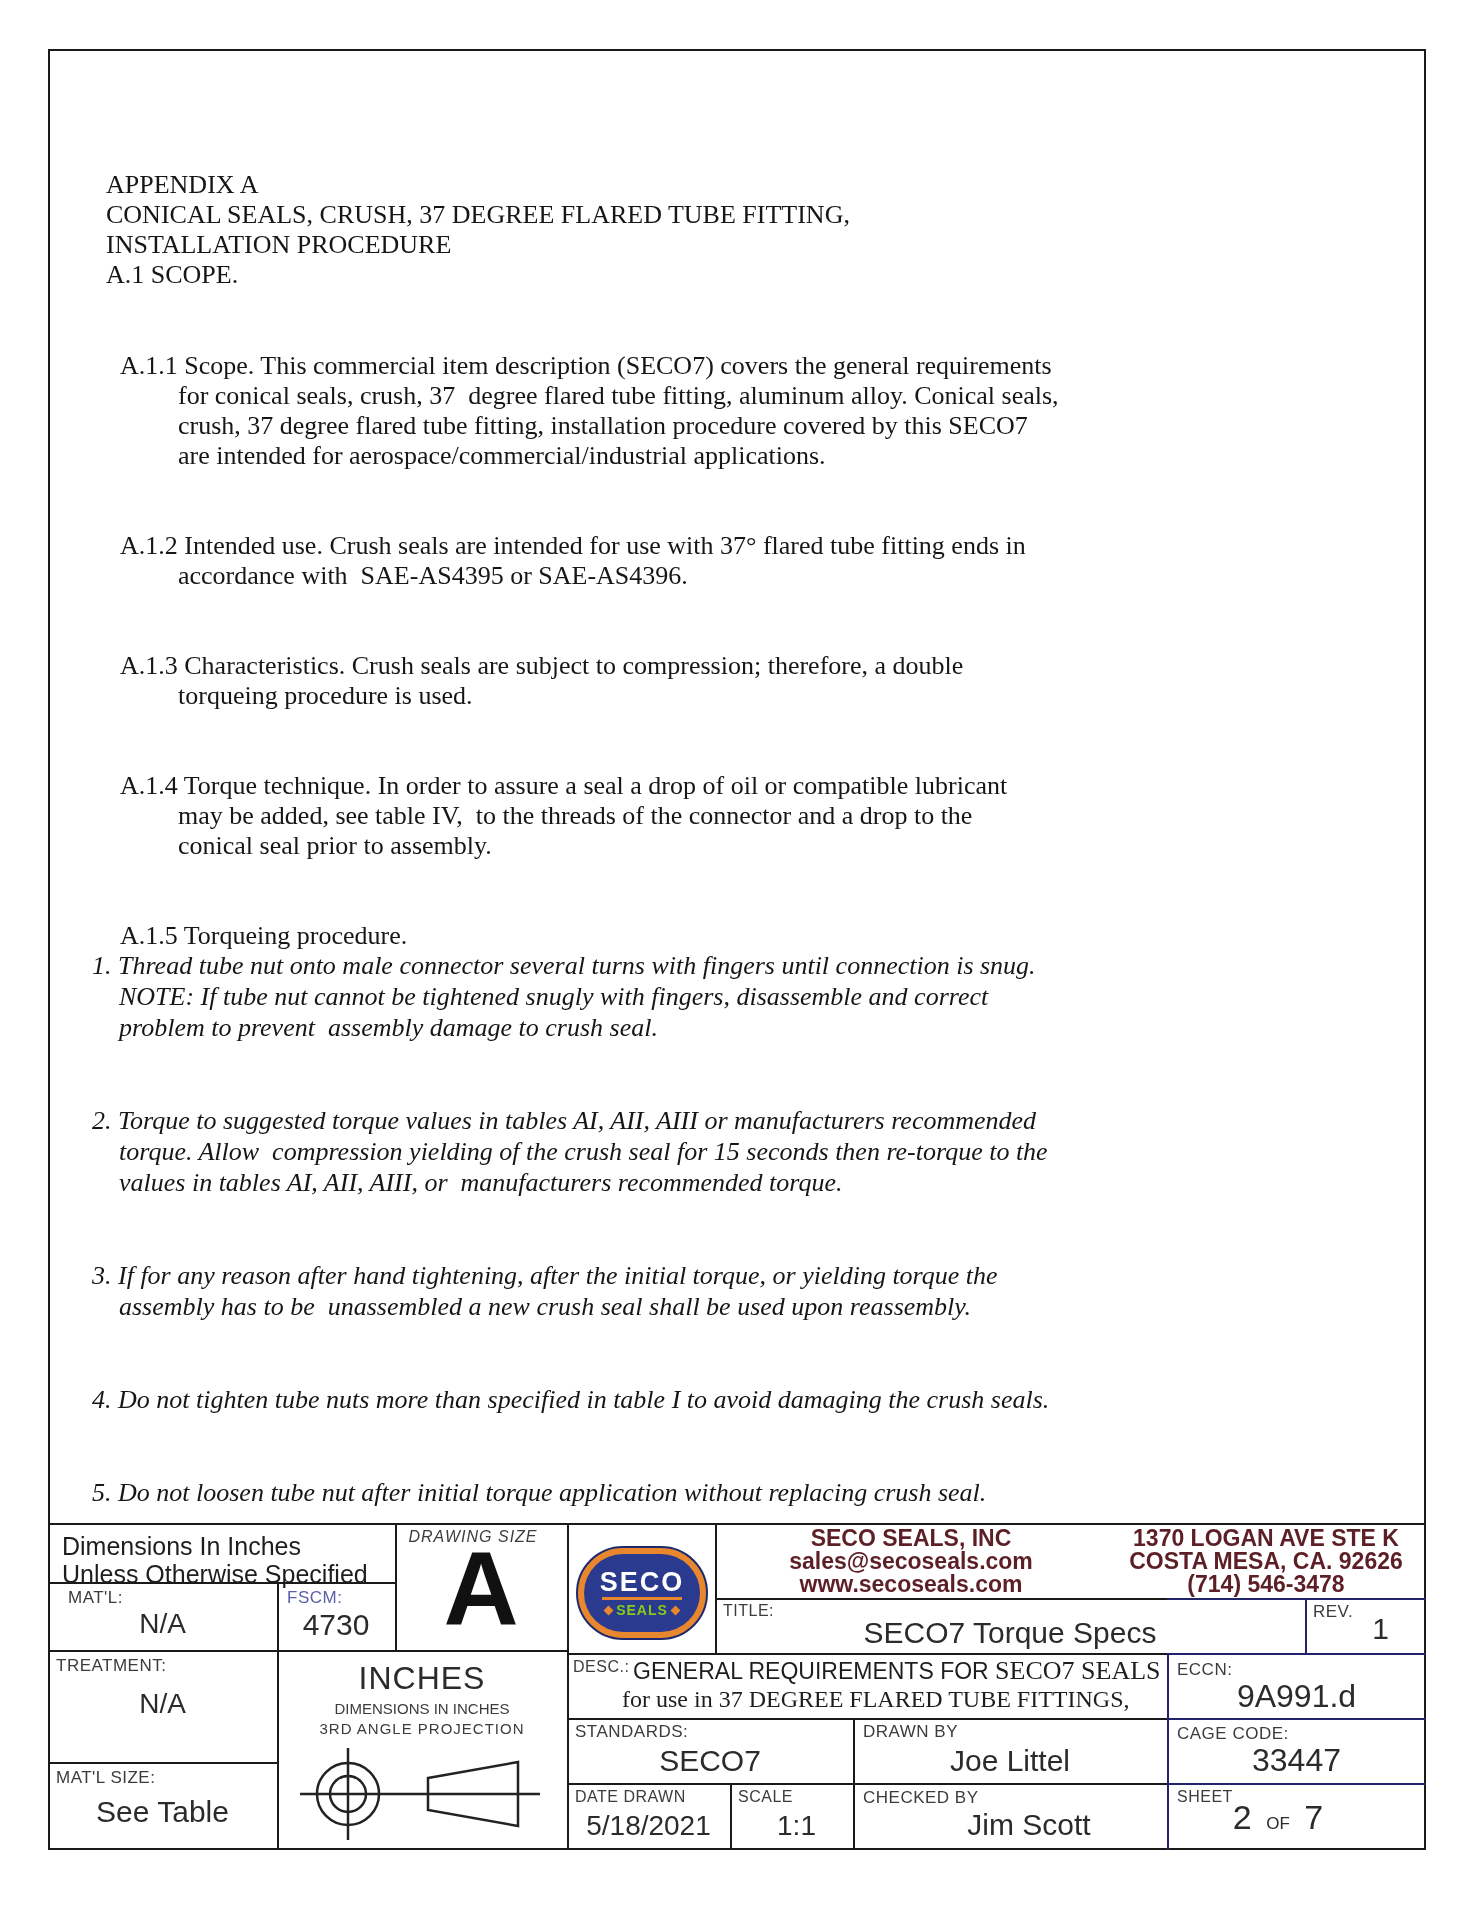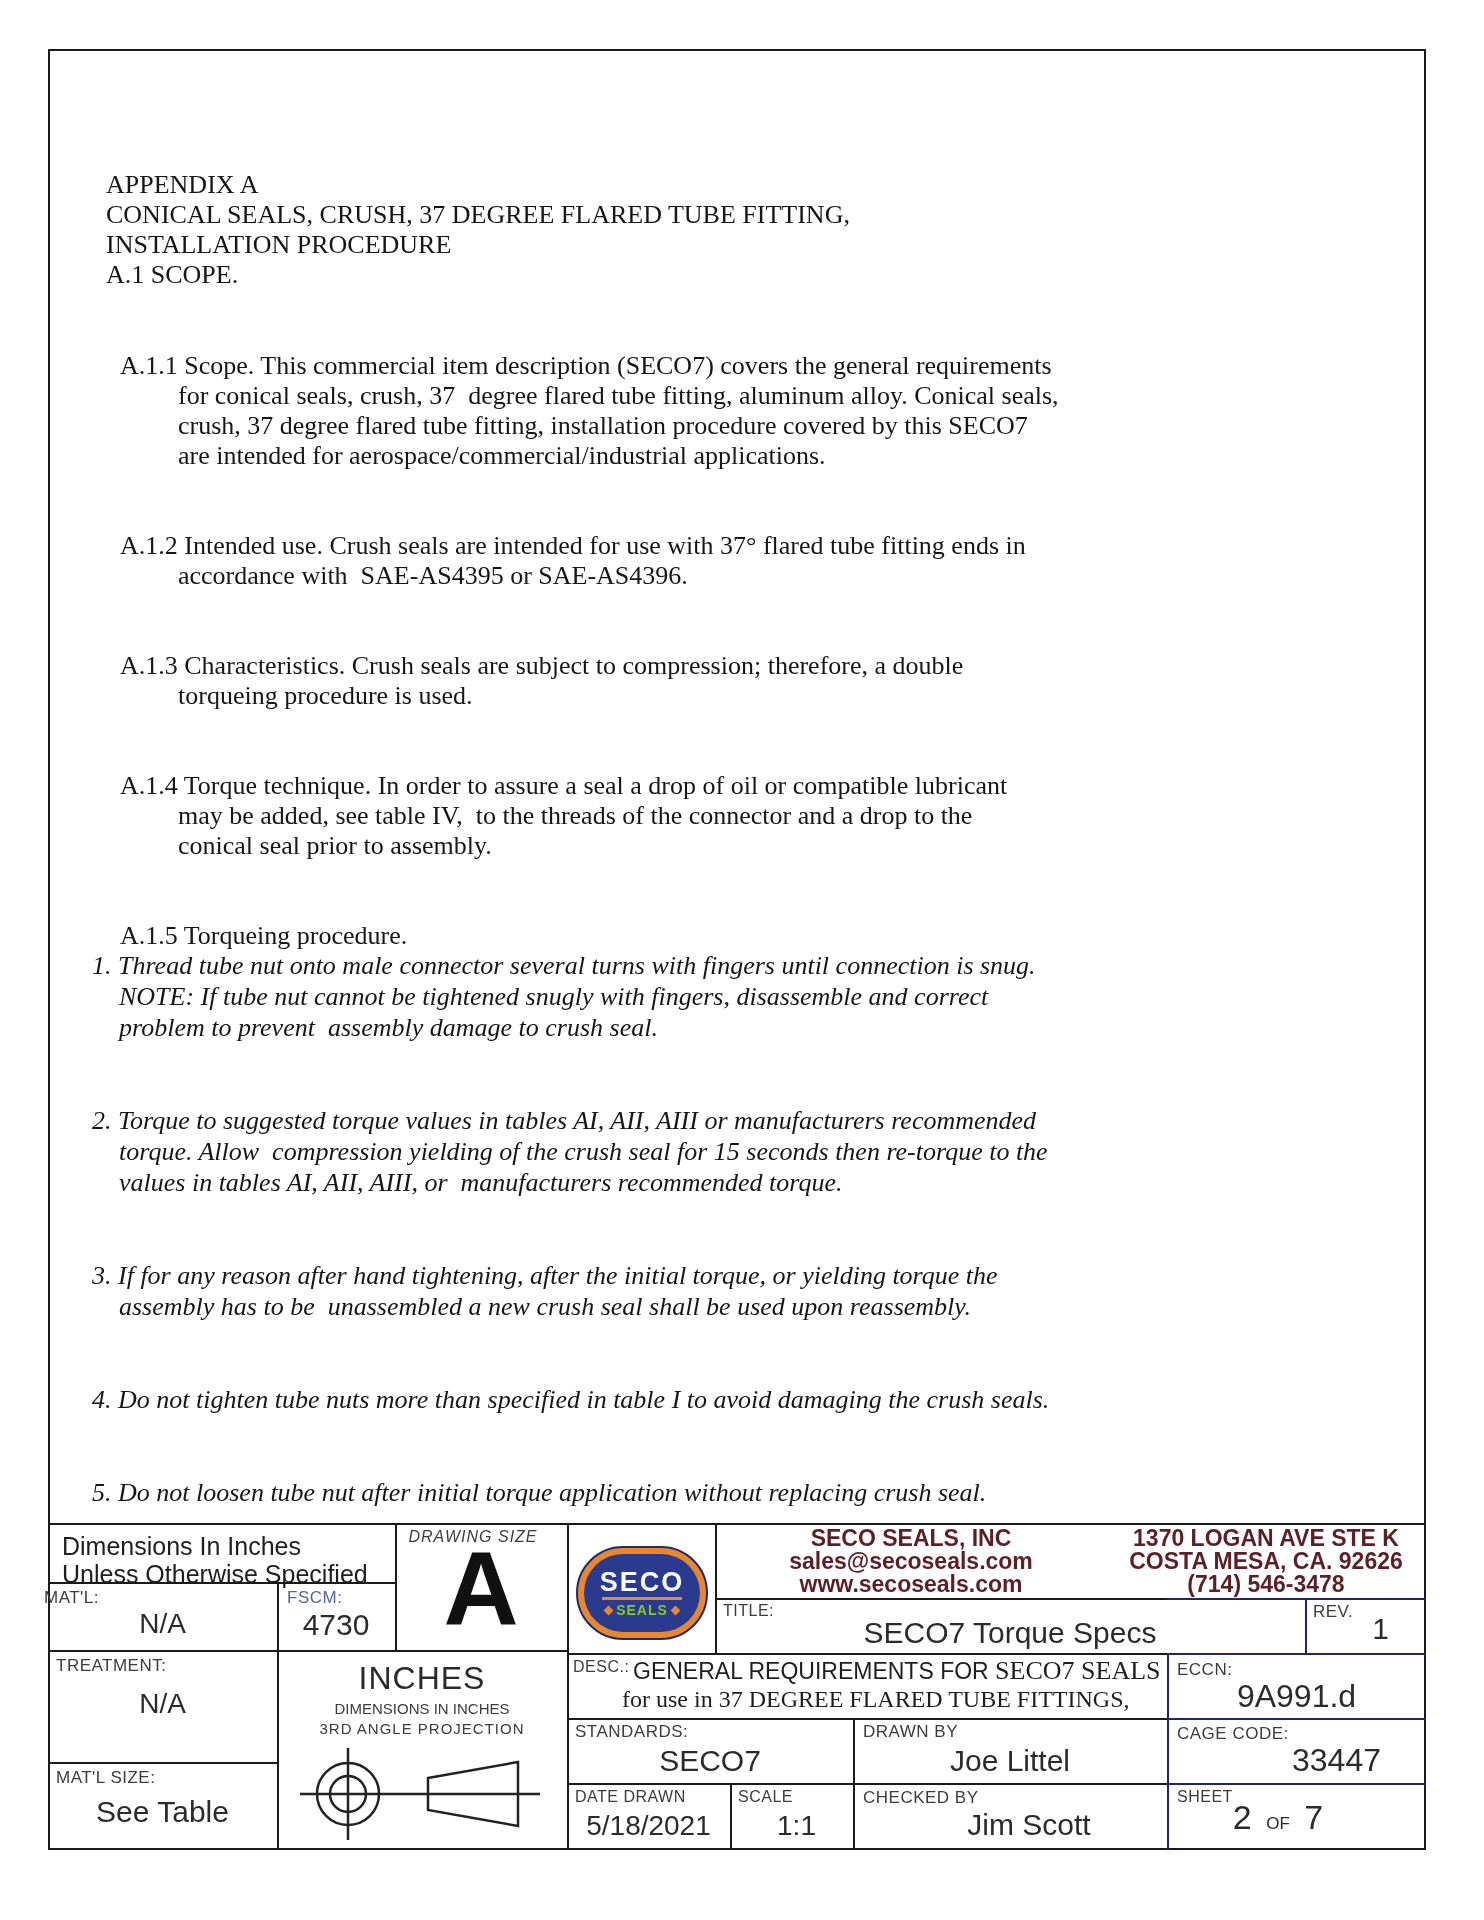--- a/index.html
+++ b/index.html
@@ -103,21 +103,21 @@
     <div class="vl" style="left:567px;top:1523px;height:327px;"></div>
     <div class="vl" style="left:715px;top:1523px;height:132px;"></div>
     <div class="vl navy" style="left:1305px;top:1598px;height:57px;"></div>
     <div class="vl navy" style="left:1167px;top:1653px;height:197px;"></div>
     <div class="vl" style="left:853px;top:1718px;height:132px;"></div>
     <div class="vl" style="left:730px;top:1783px;height:67px;"></div>
 
     <div class="dim-note" style="left:62px;top:1532px;">Dimensions In Inches
 Unless Otherwise Specified</div>
 
-    <span class="lbl" style="left:44px;top:1588px;">MAT'L:</span>
+    <span class="lbl" style="left:68px;top:1588px;">MAT'L:</span>
     <div class="val" style="left:48px;top:1608px;width:229px;font-size:28px;">N/A</div>
 
     <span class="lbl" style="left:287px;top:1588px;color:#5a5fa8;">FSCM:</span>
     <div class="val" style="left:277px;top:1608px;width:118px;font-size:30px;">4730</div>
 
     <div class="val" style="left:395px;top:1528px;width:156px;font-size:16px;color:#3c3c3c;letter-spacing:1px;font-style:italic;">DRAWING SIZE</div>
     <div class="val" style="left:395px;top:1532px;width:172px;font-size:104px;font-weight:800;line-height:112px;color:#111;">A</div>
 
     <span class="lbl" style="left:56px;top:1656px;">TREATMENT:</span>
     <div class="val" style="left:48px;top:1688px;width:229px;font-size:28px;">N/A</div>
@@ -166,21 +166,21 @@
     <div class="desc-serif" style="position:absolute;left:622px;top:1686px;font-size:24px;color:#1e1e1e;">for use in 37 DEGREE FLARED TUBE FITTINGS,</div>
 
     <span class="lbl" style="left:1177px;top:1660px;">ECCN:</span>
     <div class="val" style="left:1167px;top:1678px;width:259px;font-size:32px;">9A991.d</div>
 
     <span class="lbl" style="left:575px;top:1722px;">STANDARDS:</span>
     <div class="val" style="left:567px;top:1744px;width:286px;font-size:30px;">SECO7</div>
     <span class="lbl" style="left:863px;top:1722px;">DRAWN BY</span>
     <div class="val" style="left:853px;top:1744px;width:314px;font-size:30px;">Joe Littel</div>
     <span class="lbl" style="left:1177px;top:1724px;">CAGE CODE:</span>
-    <div class="val" style="left:1167px;top:1742px;width:259px;font-size:32px;padding-left:40px;">33447</div>
+    <div class="val" style="left:1167px;top:1742px;width:259px;font-size:32px;">33447</div>
 
     <span class="lbl" style="left:575px;top:1788px;font-size:16px;">DATE DRAWN</span>
     <div class="val" style="left:567px;top:1810px;width:163px;font-size:28px;">5/18/2021</div>
     <span class="lbl" style="left:738px;top:1788px;font-size:16px;">SCALE</span>
     <div class="val" style="left:740px;top:1810px;width:113px;font-size:28px;">1:1</div>
     <span class="lbl" style="left:863px;top:1788px;">CHECKED BY</span>
     <div class="val" style="left:853px;top:1808px;width:352px;font-size:30px;">Jim Scott</div>
     <span class="lbl" style="left:1177px;top:1788px;font-size:16px;">SHEET</span>
     <div class="sheet-row">
       <span style="font-size:34px;">2</span>

